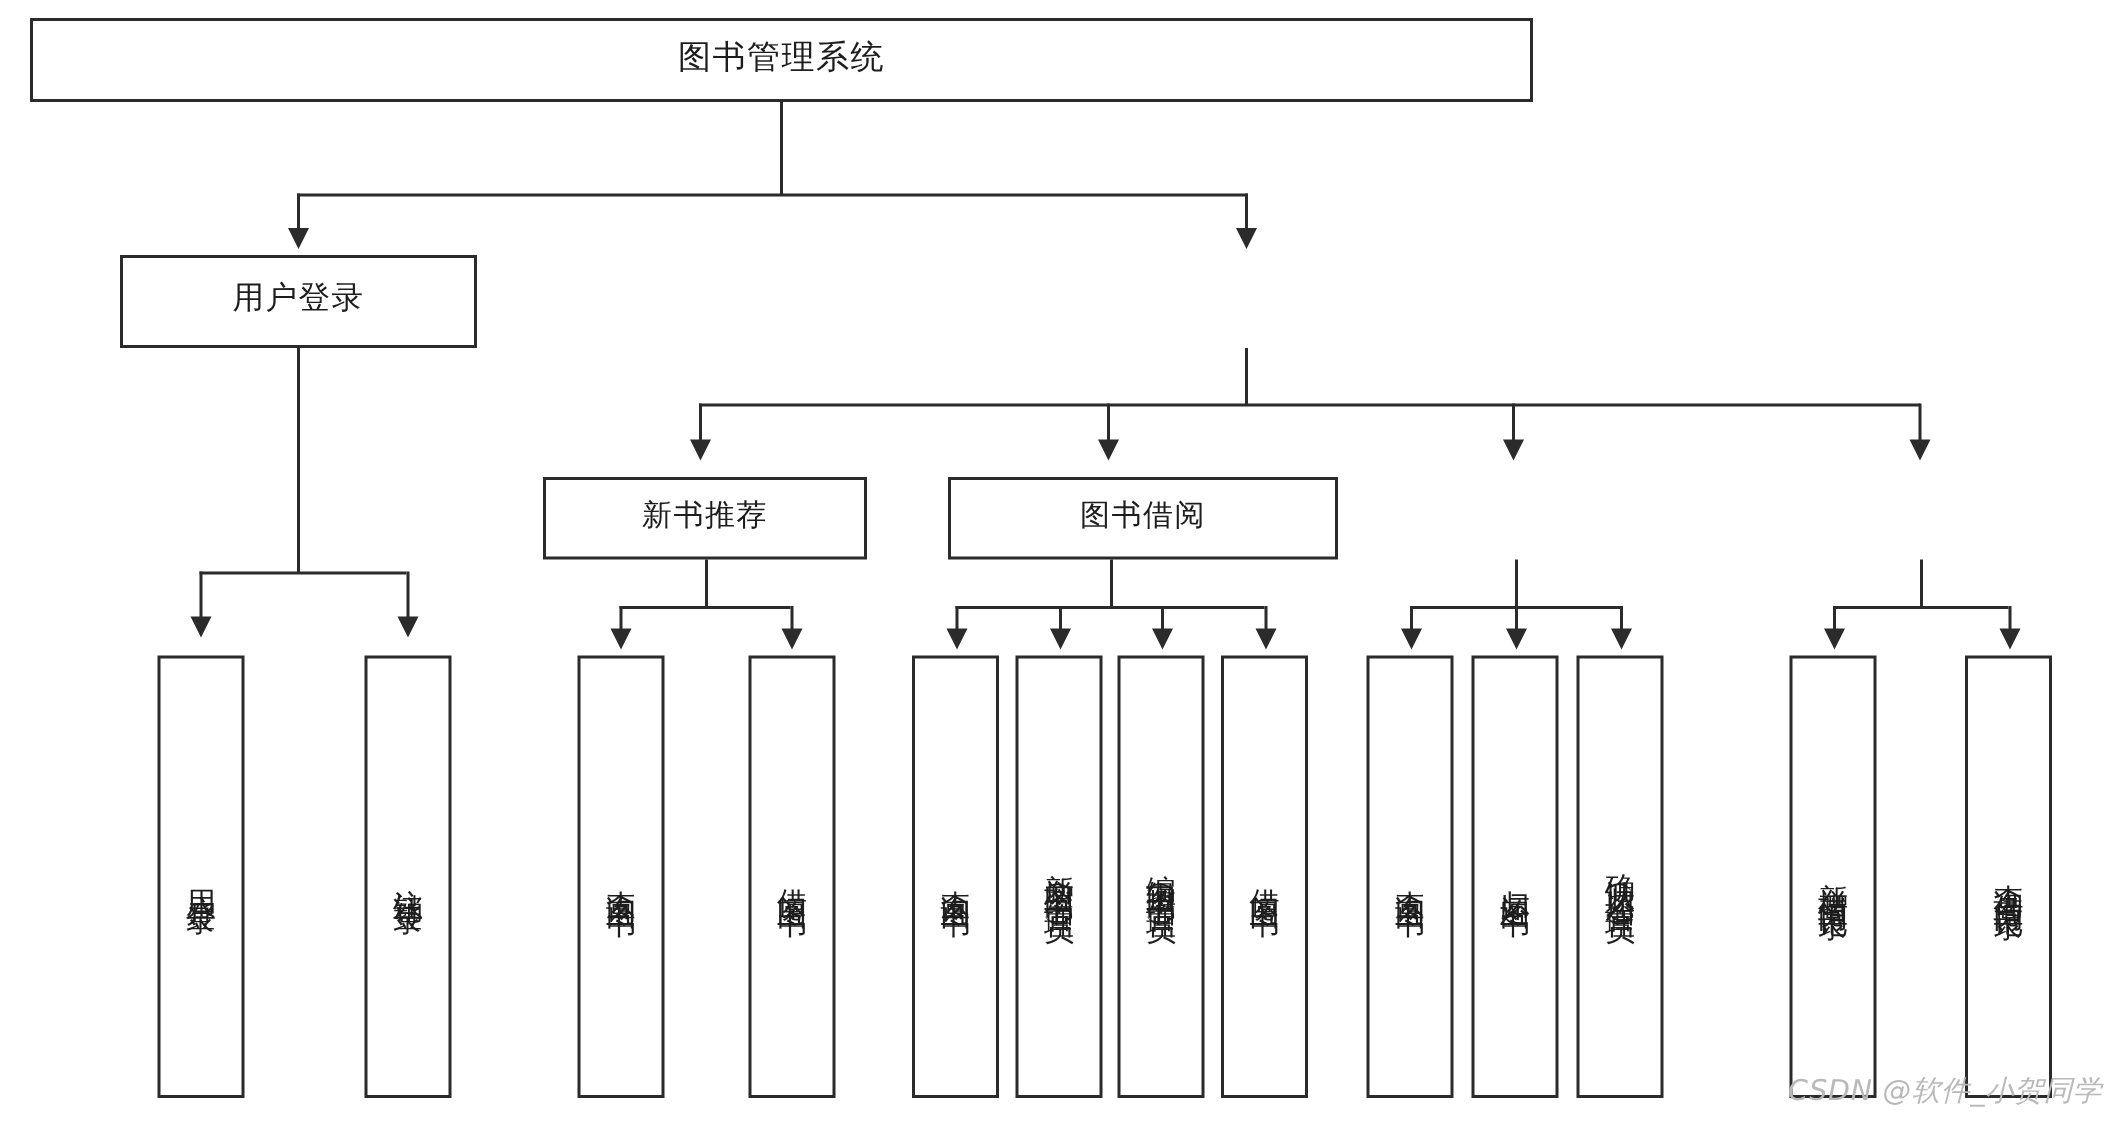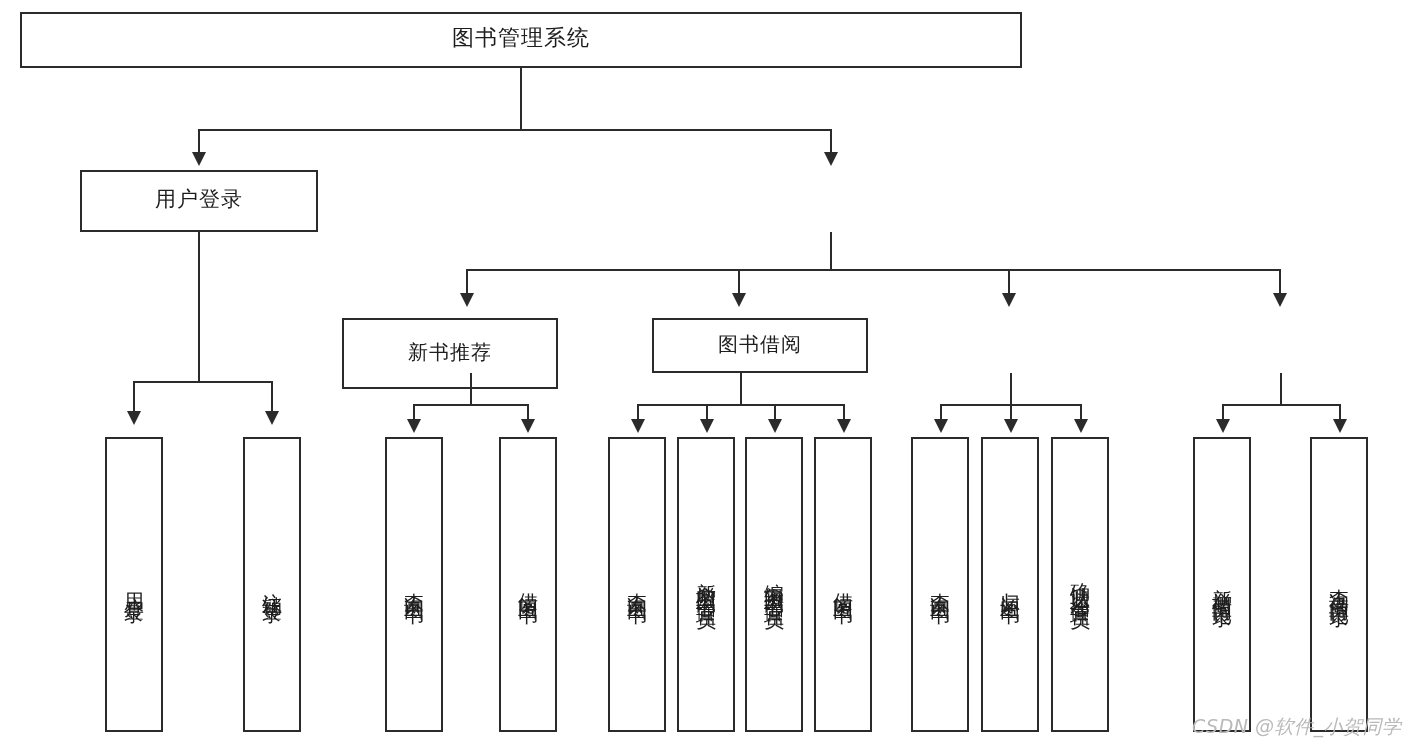--- a/index.html
+++ b/index.html
@@ -114,24 +114,24 @@
   <div class="hline" style="left:466px;top:269px;width:814px;"></div>
   <div class="vline" style="left:466px;top:269px;height:26px;"></div>
   <div class="arrow" style="left:460px;top:293px;"></div>
   <div class="vline" style="left:738px;top:269px;height:26px;"></div>
   <div class="arrow" style="left:732px;top:293px;"></div>
   <div class="vline" style="left:1008px;top:269px;height:26px;"></div>
   <div class="arrow" style="left:1002px;top:293px;"></div>
   <div class="vline" style="left:1279px;top:269px;height:26px;"></div>
   <div class="arrow" style="left:1273px;top:293px;"></div>
 
-  <div class="node lvl3" style="left:342px;top:318px;width:216px;height:71px;text-align:right;">
+  <div class="node lvl3" style="left:362px;top:318px;width:216px;height:55px;text-align:right;">
     <span class="label">新书推荐</span>
   </div>
-  <div class="node lvl3" style="left:632px;top:318px;width:216px;height:55px;margin-left:20px;">
+  <div class="node lvl3" style="left:632px;top:318px;width:260px;height:55px;">
     <span class="label">图书借阅</span>
   </div>
 
   <div class="vline" style="left:470px;top:373px;height:32px;"></div>
   <div class="hline" style="left:413px;top:404px;width:114px;"></div>
   <div class="vline" style="left:413px;top:404px;height:16px;"></div>
   <div class="arrow" style="left:407px;top:419px;"></div>
   <div class="vline" style="left:527px;top:404px;height:16px;"></div>
   <div class="arrow" style="left:521px;top:419px;"></div>
 

